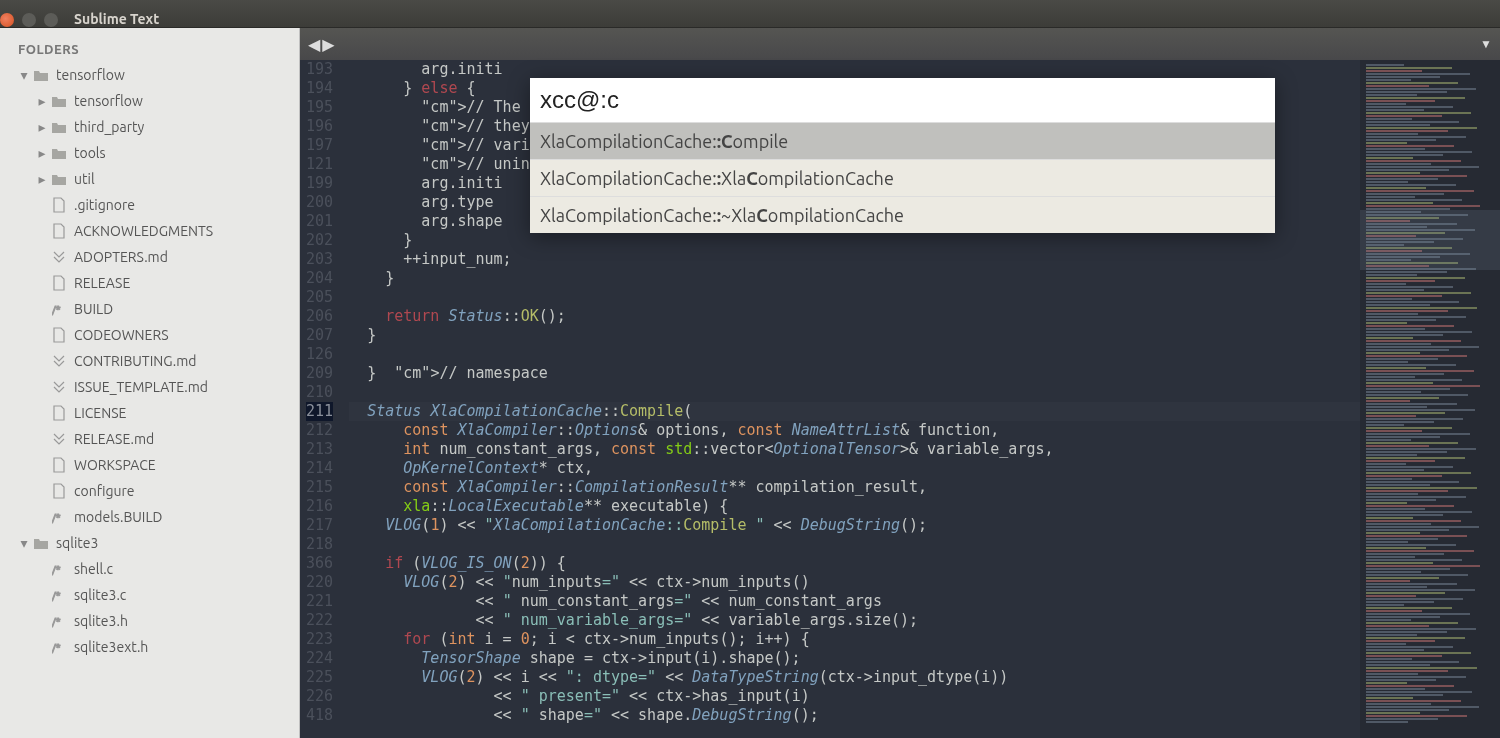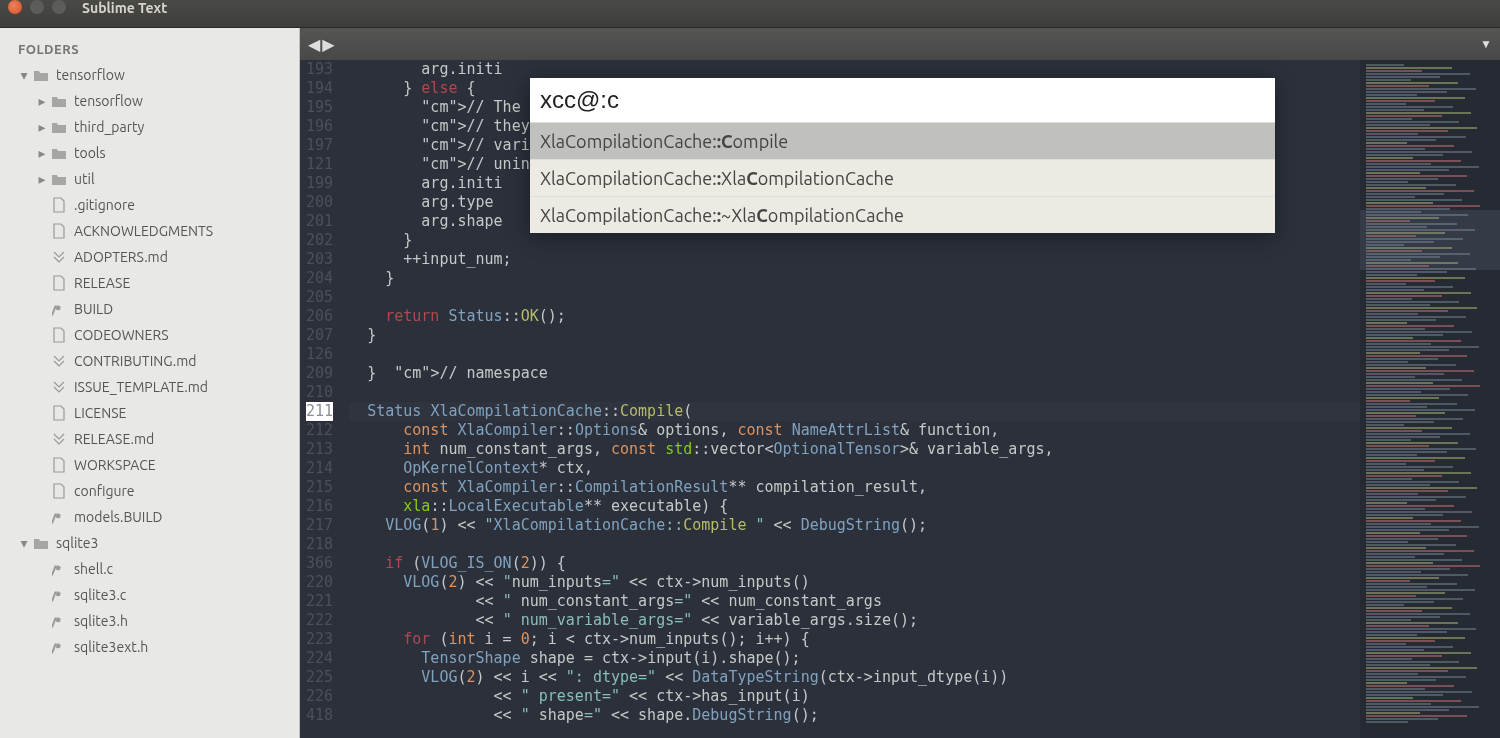--- a/index.html
+++ b/index.html
@@ -8,22 +8,22 @@
   background: #3c3c3c;
   width: 1500px;
   height: 738px;
   overflow: hidden;
   position: relative;
 }
 .titlebar {
   height: 28px;
   background: linear-gradient(to bottom, #4a4a46, #3c3c38);
   display: flex;
-  align-items: flex-start;
-  padding-left: 8px;
+  align-items: flex-end;
+  padding-left: 0;
   color: #d8d4cd;
   font-size: 14px;
   font-weight: bold;
   border-bottom: 1px solid #2a2a28;
 }
 .window-buttons { display: flex; gap: 8px; margin-right: 16px;}
 .wbtn { width: 14px; height: 14px; border-radius: 50%; background:#5c5c58; }
 .wbtn.close { background: radial-gradient(circle at 40% 40%, #f08060, #d45020); }
 .container {
   display: flex;
@@ -94,35 +94,35 @@
   line-height: 19px;
 }
 .gutter {
   background: #2b303b;
   color: #4b505b;
   text-align: right;
   padding: 0 12px 0 6px;
   user-select: none;
 }
 .gutter .ln { height: 19px; }
-.gutter .ln.hl { color: #8a8f9a; background:#ffffff;}
+.gutter .ln.hl { color: #8a8f9a; background:#0f172a;}
 .code {
   flex: 1;
   color: #c5c8c6;
   white-space: pre;
   position: relative;
   padding-left: 4px;
 }
 .code .row { height: 19px; }
 .code .row.hl { background:#2f343f;}
 .kw { color:#b04850;}
 .type { color:#de935f;}
 .str { color:#8abeb7;}
 .num { color:#de935f;}
-.fn  { color:#81a2be;}
+.fn  { color:#81a2be;font-style:italic;}
 .cls { color:#b5bd68;}
 .op  { color:#c5c8c6;}
 .nm  { color:#84cc16;}
 
 .minimap {
   width: 140px;
   background: #262a33;
   position: relative;
   overflow: hidden;
 }

